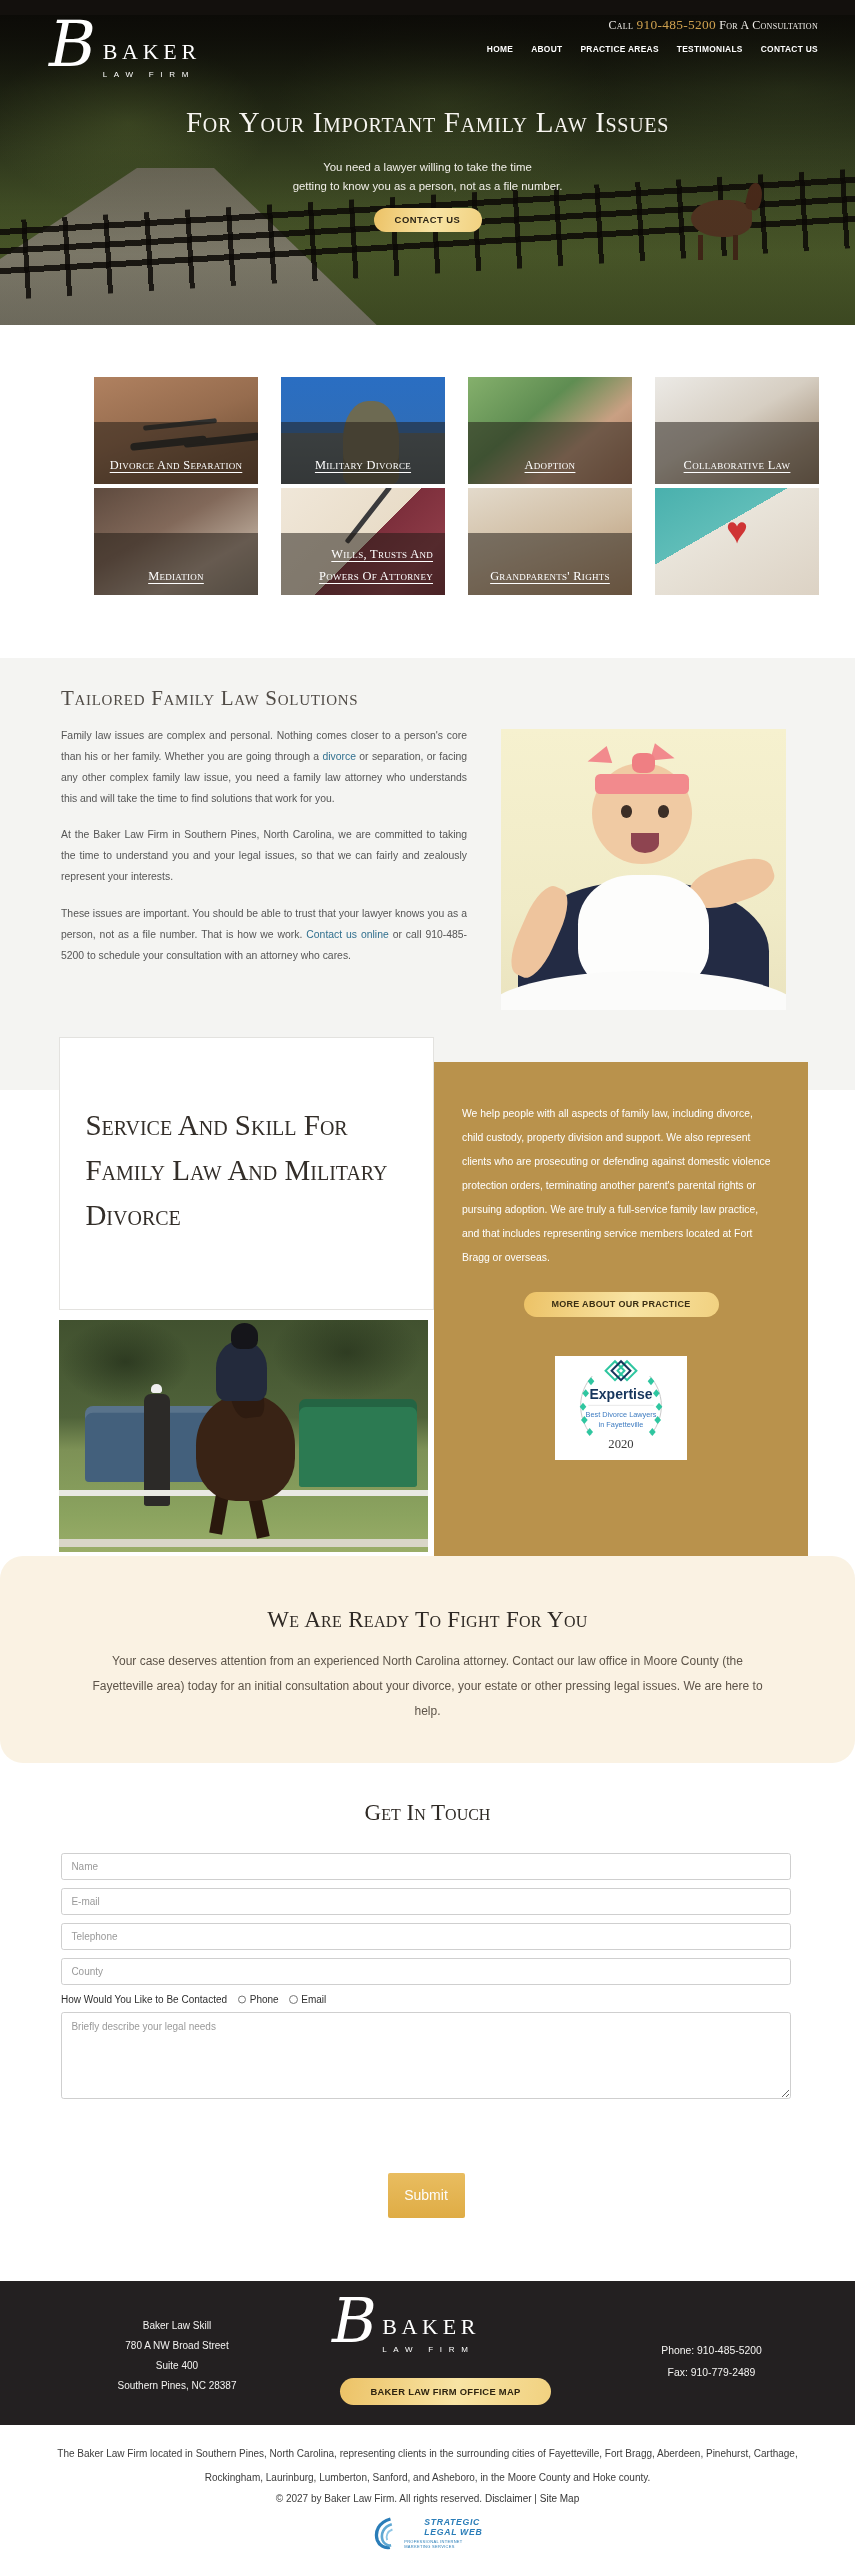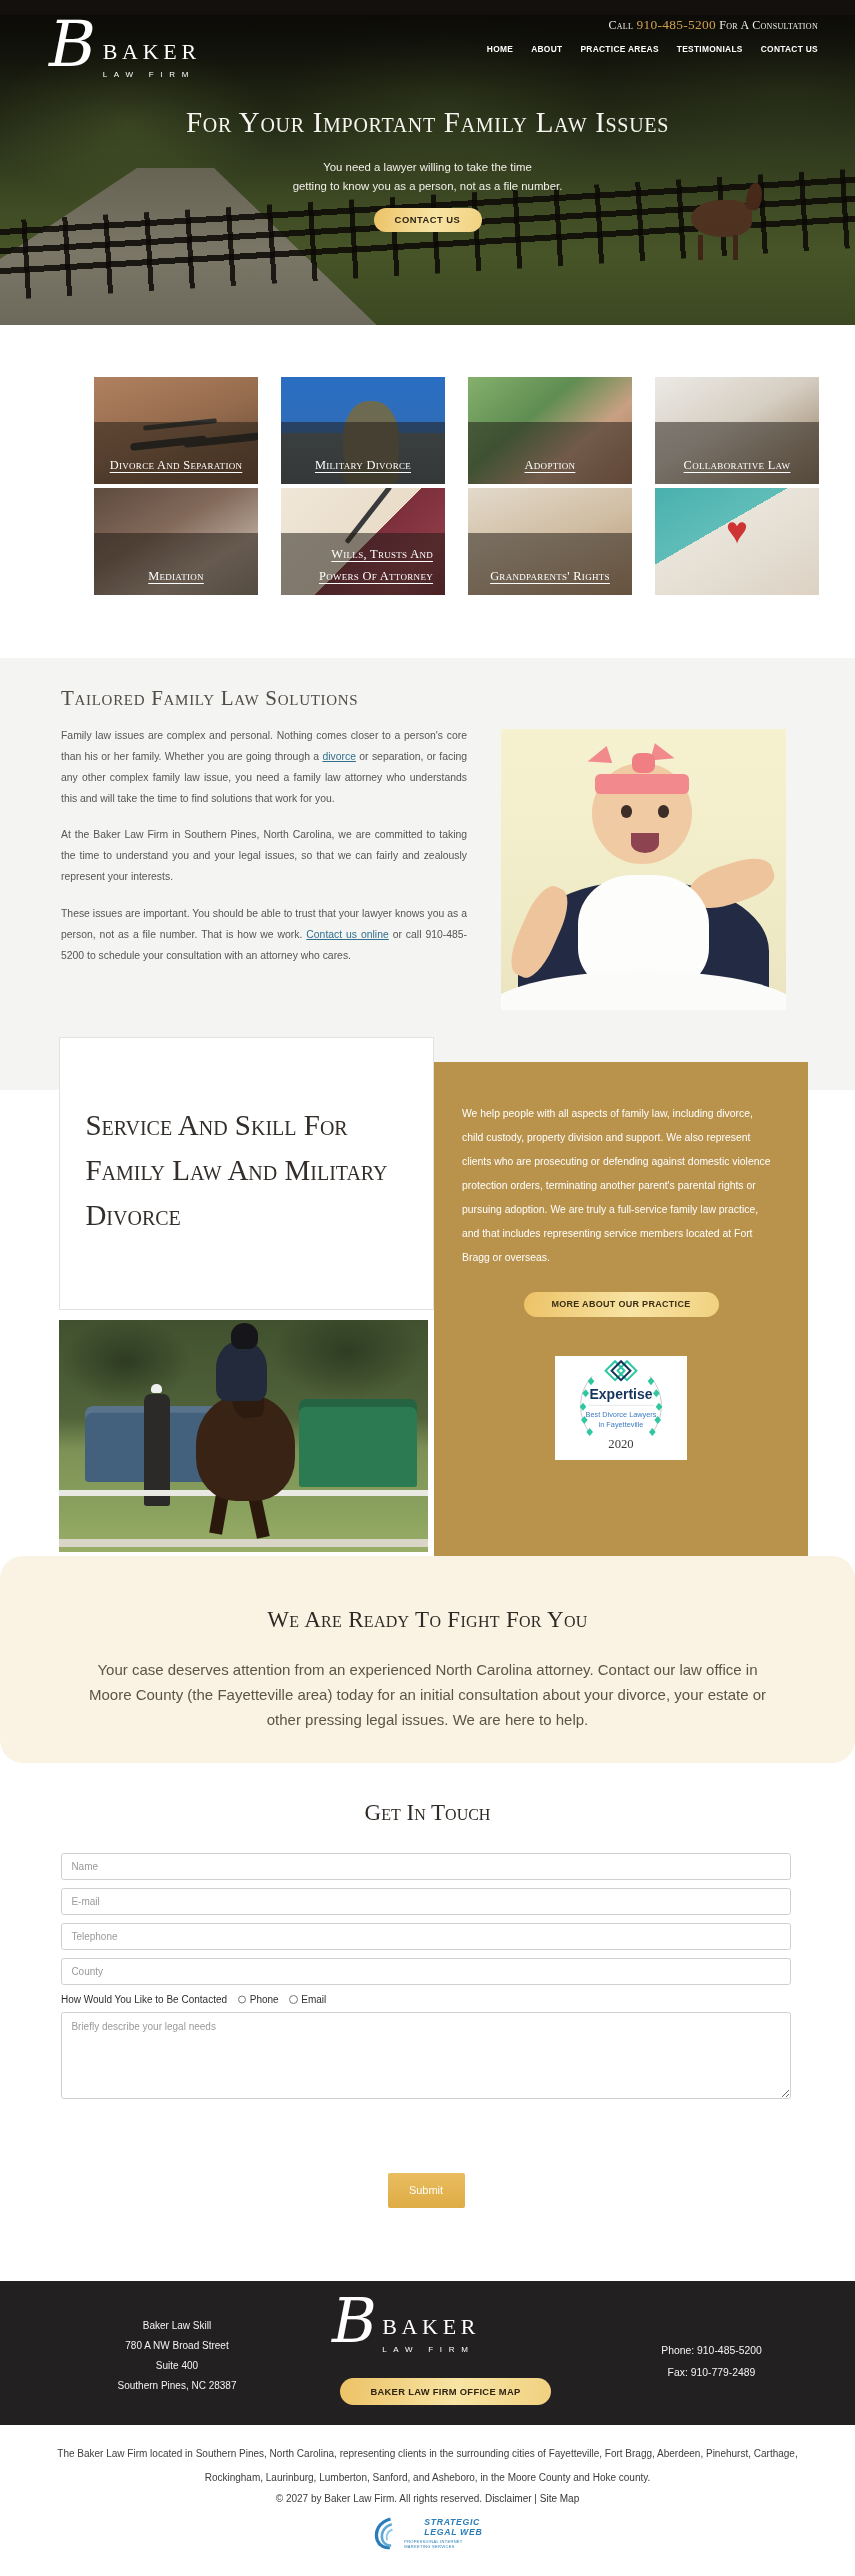--- a/index.html
+++ b/index.html
@@ -71,21 +71,21 @@
   .art-grand     { background: linear-gradient(160deg,#e3dacb 0%,#d0bda3 48%,#b4906c 100%); }
   .art-other     { background: linear-gradient(150deg,#49b0ad 0%,#5fbdb8 38%,#e9e4da 38%,#dcd2c4 100%); }
   .art-other::after { content:"\2665"; position:absolute; left:50%; top:40%; transform:translate(-50%,-50%); color:#cf3434; font-size:37px; }
 
   
   .tailored { position: relative; height: 432px; background: #f4f4f2; }
   .tailored-title { position: absolute; left: 61px; top: 28px; font-size: 21px; color: #504b46; letter-spacing: 0.7px; }
   .tailored-text { position: absolute; left: 61px; top: 67px; width: 406px; font-size: 10.4px; line-height: 21px;
     color: #555; text-align: justify; }
   .tailored-text p { margin-bottom: 15.4px; }
-  .inline-link { color: #31708f; text-decoration: underline; cursor: pointer; }
+  .inline-link { color: #31708f; cursor: pointer; }
 
   .baby { position: absolute; left: 501px; top: 71px; width: 285px; height: 281px; overflow: hidden;
     background: linear-gradient(180deg,#f6f1cf 0%,#f0ebc7 65%,#eae3bf 100%); }
   .baby div { position: absolute; }
   .baby-seat { bottom: -6%; left: 6%; right: 6%; height: 52%; background: #232b44; border-radius: 48% 48% 20% 20%; }
   .baby-tray { bottom: -16%; left: -6%; right: -6%; height: 30%; background: #fbfbfa; border-radius: 50% 50% 0 0; }
   .baby-arm-l { left: 7%; top: 55%; width: 13%; height: 34%; background: #eec49d; border-radius: 40%; transform: rotate(24deg); }
   .baby-arm-r { right: 4%; top: 48%; width: 30%; height: 14%; background: #eec49d; border-radius: 40%; transform: rotate(-18deg); }
   .baby-dress { bottom: 6%; left: 27%; width: 46%; height: 42%; background: #fdfdfc; border-radius: 42% 42% 38% 38%; }
   .baby-head { top: 12%; left: 32%; width: 35%; height: 36%; background: #f0caa3; border-radius: 50%; }
@@ -124,37 +124,37 @@
 
   .gold-box { position: absolute; left: 434px; top: -28px; width: 374px; height: 494px; background: #b9924c; }
   .gold-text { padding: 40px 31px 0 28px; color: #fff; font-size: 10.4px; line-height: 24px; }
   .gold-cta { display: block; margin: 22px auto 0; width: 195px; height: 25.4px; line-height: 25.4px; border-radius: 12.7px;
     font-size: 9px; letter-spacing: 0.3px; color: #3a2e14; }
   .badge { display: block; margin: 39px auto 0; width: 132px; height: 104px; background: #fff; }
 
   
   .ready { height: 207px; background: #faf2e3; text-align: center; border-radius: 23px; }
   .ready-title { padding-top: 51px; font-size: 23px; color: #2f2a25; letter-spacing: 0.3px; }
-  .ready-text { width: 681px; margin: 24px auto 0; font-size: 15px; line-height: 25px; color: #5d5449; }
+  .ready-text { width: 681px; margin: 16px auto 0; font-size: 12px; line-height: 25px; color: #5d5449; }
 
   
   .contact { position: relative; height: 518px; background: #fff; }
   .contact-title { text-align: center; padding-top: 37px; font-size: 23px; color: #2f2a25; }
   .form { position: absolute; left: 61px; top: 90px; width: 730px; }
   .form input[type=text] { width: 100%; height: 27px; margin-bottom: 8px; border: 0.7px solid #cfcfcf; border-radius: 2.7px;
     padding: 0 9.4px; font-size: 10px; font-family: "Liberation Sans", sans-serif; color: #333; }
   .form ::placeholder { color: #9a9a9a; opacity: 1; }
   .radio-row { display: flex; align-items: center; gap: 10.7px; font-size: 10px; color: #2f2f2f; margin-top: 1.3px; }
   .radio-opt { display: flex; align-items: center; gap: 3.3px; }
   .radio-opt input { width: 8.7px; height: 8.7px; accent-color: #777; }
   .form textarea { width: 100%; height: 87px; margin-top: 6.7px; border: 0.7px solid #cfcfcf; border-radius: 2.7px;
     padding: 8px 9.4px; font-size: 10px; font-family: "Liberation Sans", sans-serif; color: #333; resize: both; }
   .submit-row { text-align: center; margin-top: 72px; }
-  .submit-btn { width: 77px; height: 35px; border: none; border-radius: 2px; cursor: pointer;
-    background: linear-gradient(180deg,#e9bd60 0%,#dfac45 100%); color: #fdfdfb; font-size: 11px; font-family: "Liberation Sans", sans-serif; }
+  .submit-btn { width: 77px; height: 45px; border: none; border-radius: 2px; cursor: pointer;
+    background: linear-gradient(180deg,#e9bd60 0%,#dfac45 100%); color: #fdfdfb; font-size: 14px; font-family: "Liberation Sans", sans-serif; }
 
   
   .footer { position: relative; height: 144px; background: #232021; color: #f4f3f1; }
   .f-addr { position: absolute; left: 97px; top: 35px; width: 160px; text-align: center; font-size: 10px; line-height: 20px; }
   .f-logo { position: absolute; left: 332px; top: 12px; display: flex; color: #fff; }
   .f-logo .logo-b { font-size: 61px; line-height: 56px; }
   .f-logo .logo-txt { margin: 21.4px 0 0 5.3px; }
   .map-btn { position: absolute; left: 340px; top: 97px; width: 211px; height: 27px; line-height: 27px; border-radius: 13.4px;
     font-size: 9.4px; letter-spacing: 0.3px; color: #2e2410; }
   .f-phones { position: absolute; left: 628px; top: 59px; width: 167px; text-align: center; font-size: 10.4px; line-height: 22px; }

